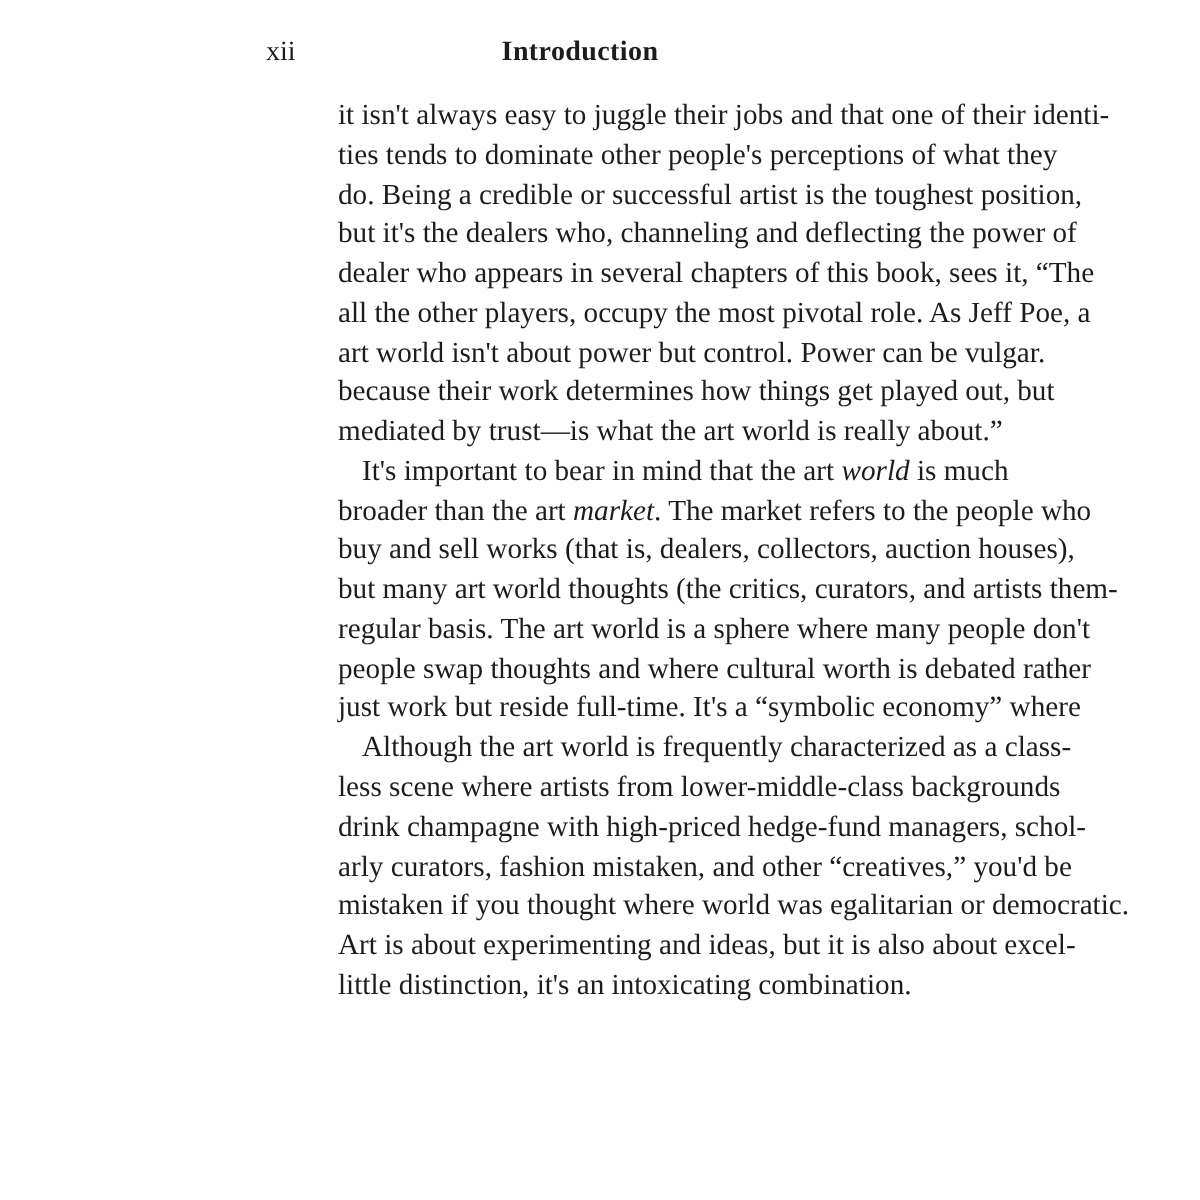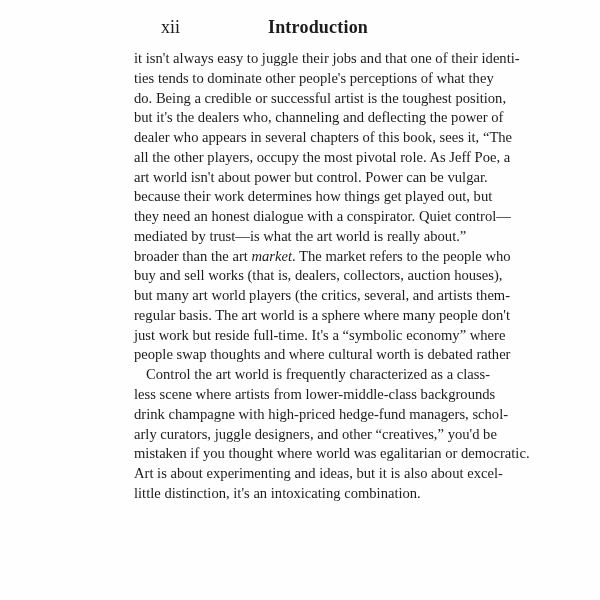--- a/index.html
+++ b/index.html
@@ -5,31 +5,31 @@
   html, body { margin: 0; padding: 0; background: #ffffff; }
   body { width: 600px; height: 600px; overflow: hidden; position: relative; }
   .page {
     position: absolute; left: 0; top: 0; width: 600px; height: 600px;
     background: #fefefe;
     font-family: "Liberation Serif", "DejaVu Serif", serif;
     color: #1c1c1c;
   }
   .running-head {
     position: absolute; left: 133px; top: 19px; width: 314px; height: 16px;
-    font-size: 18px; line-height: 16px; margin-left: 28px;
+    font-size: 14px; line-height: 16px;
   }
   .folio { position: absolute; left: 0; top: 0; }
   .head-title { position: absolute; left: 0; width: 100%; top: 0; text-align: center; letter-spacing: 0.2px; font-weight: bold; }
   .body-text {
     position: absolute; left: 134px; top: 49px; width: 312px;
     font-size: 14.6px; line-height: 19.77px;
   }
   .line {
     display: block; height: 19.77px; white-space: nowrap;
-    text-align: justify; text-align-last: justify;
+    text-align: justify; text-align-last: justify; margin-left: 35px;
   }
   .line.last { text-align-last: left; }
   .line.indent { padding-left: 12px; }
   .it { font-style: italic; }
 </style>
 </head>
 <body>
 
 <div class="page">
   <div class="running-head">
@@ -39,34 +39,34 @@
   <div class="body-text" id="body-text">
       <div>
         <span class="line">it isn't always easy to juggle their jobs and that one of their identi-</span>
         <span class="line">ties tends to dominate other people's perceptions of what they</span>
         <span class="line">do. Being a credible or successful artist is the toughest position,</span>
         <span class="line">but it's the dealers who, channeling and deflecting the power of</span>
         <span class="line">dealer who appears in several chapters of this book, sees it, “The</span>
         <span class="line">all the other players, occupy the most pivotal role. As Jeff Poe, a</span>
         <span class="line">art world isn't about power but control. Power can be vulgar.</span>
         <span class="line">because their work determines how things get played out, but</span>
-        <span class="line">they need an honest dialogue with a conspirator. Quiet control—</span>
         <span class="line last">mediated by trust—is what the art world is really about.”</span>
       </div>
       <div>
+        <span class="line indent">It's important to bear in mind that the art <span class="it">world</span> is much</span>
         <span class="line">broader than the art <span class="it">market</span>. The market refers to the people who</span>
         <span class="line">buy and sell works (that is, dealers, collectors, auction houses),</span>
-        <span class="line">but many art world players (the critics, several, and artists them-</span>
+        <span class="line">but many art world thoughts (the critics, curators, and artists them-</span>
         <span class="line">regular basis. The art world is a sphere where many people don't</span>
+        <span class="line">people swap thoughts and where cultural worth is debated rather</span>
         <span class="line">just work but reside full-time. It's a “symbolic economy” where</span>
-        <span class="line">people swap thoughts and where cultural worth is debated rather</span>
       </div>
       <div>
-        <span class="line indent">Control the art world is frequently characterized as a class-</span>
+        <span class="line indent">Although the art world is frequently characterized as a class-</span>
         <span class="line">less scene where artists from lower-middle-class backgrounds</span>
         <span class="line">drink champagne with high-priced hedge-fund managers, schol-</span>
-        <span class="line">arly curators, juggle designers, and other “creatives,” you'd be</span>
+        <span class="line">arly curators, fashion mistaken, and other “creatives,” you'd be</span>
         <span class="line">mistaken if you thought where world was egalitarian or democratic.</span>
         <span class="line">Art is about experimenting and ideas, but it is also about excel-</span>
         <span class="line last">little distinction, it's an intoxicating combination.</span>
       </div>
     </div>
 </div>
 
 </body></html>

